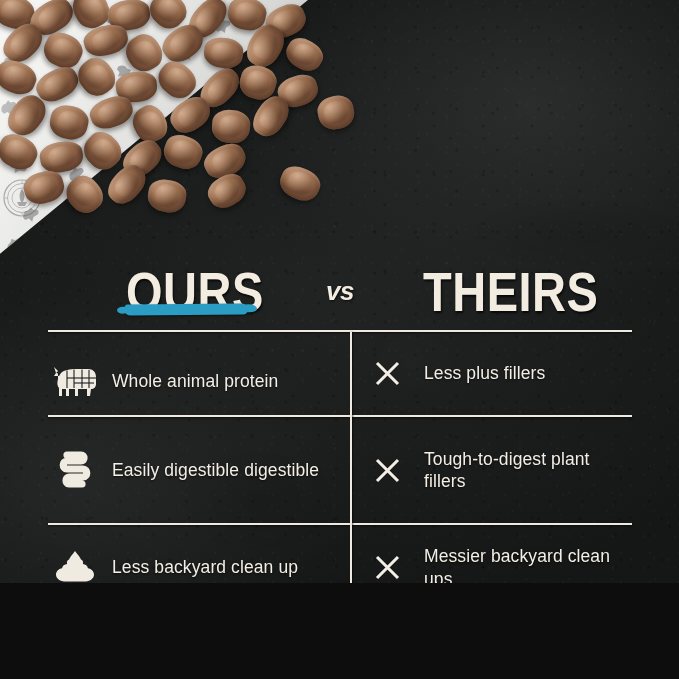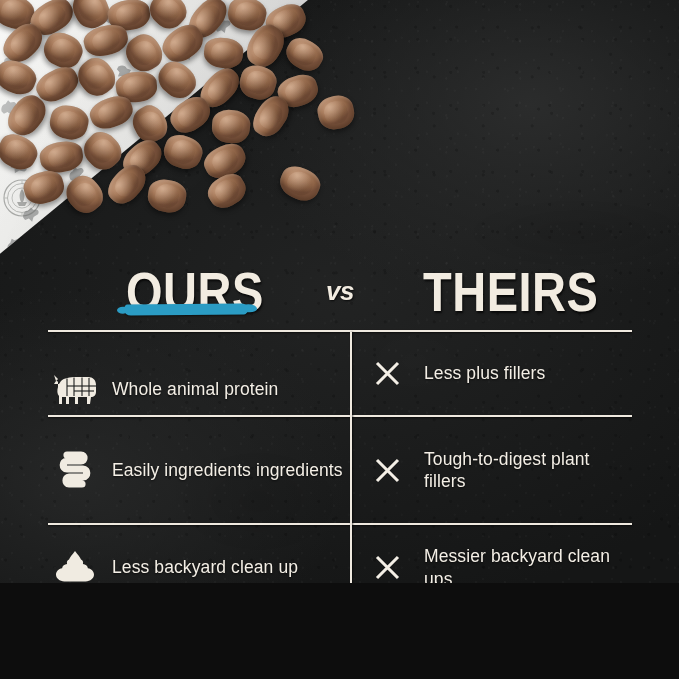--- a/index.html
+++ b/index.html
@@ -335,21 +335,21 @@
   </div>
 
   <div class="table">
 
     <div class="rule" style="top:0px"></div>
     <div class="rule" style="top:85px"></div>
     <div class="rule" style="top:193px"></div>
     <div class="vdiv"></div>
 
     <div class="row" style="top:2px; height:83px">
-      <div class="cell left" style="top:16px; height:83px">
+      <div class="cell left" style="top:8px; height:83px">
         <span class="cell-icon">
           <svg width="46" height="36" viewBox="0 0 46 36" xmlns="http://www.w3.org/2000/svg">
             <path d="M6 7 L2 3 L4 9 L2 12 L7 12 L9 9 C12 6 18 5 24 5 L36 5 C41 5 44 8 44 13 L44 20 C44 23 42 25 39 25 L38 32 L35 32 L35 25 L26 25 L26 32 L23 32 L23 25 L17 25 L17 32 L14 32 L14 25 L10 25 L10 32 L7 32 L7 24 C5 22 5 18 6 15 Z" fill="#f0ebe1"></path>
             <g stroke="#1d1e1e" stroke-width="1.1" fill="none">
               <path d="M15 6.5 L15 24"></path>
               <path d="M22 5.5 L22 24"></path>
               <path d="M30 5.5 L30 24"></path>
               <path d="M37 6 L37 24"></path>
               <path d="M15 14 L44 14"></path>
               <path d="M22 19 L42 19"></path>
@@ -369,21 +369,21 @@
       </div>
     </div>
 
     <div class="row" style="top:87px; height:106px">
       <div class="cell left" style="top:0; height:106px">
         <span class="cell-icon">
           <svg width="42" height="46" viewBox="0 0 42 46" xmlns="http://www.w3.org/2000/svg">
             <path d="M13 8 H27 C31 8 31 14 27 14 H13 C8 14 8 22 13 22 H29 C34 22 34 30 29 30 H15 C11 30 11 37 15 37 H28" fill="none" stroke="#f0ebe1" stroke-width="7.2" stroke-linecap="round" stroke-linejoin="round"></path>
           </svg>
         </span>
-        <span class="cell-text">Easily ingredients ingredients</span>
+        <span class="cell-text">Easily digestible digestible</span>
       </div>
       <div class="cell right" style="top:0; height:106px">
         <span class="cell-icon">
           <svg class="x-mark" viewBox="0 0 27 27" xmlns="http://www.w3.org/2000/svg">
             <path d="M3 3 L24 24 M24 3 L3 24" stroke="#f4efe6" stroke-width="3.1" stroke-linecap="butt"></path>
           </svg>
         </span>
         <span class="cell-text">Tough-to-digest plant fillers</span>
       </div>
     </div>

